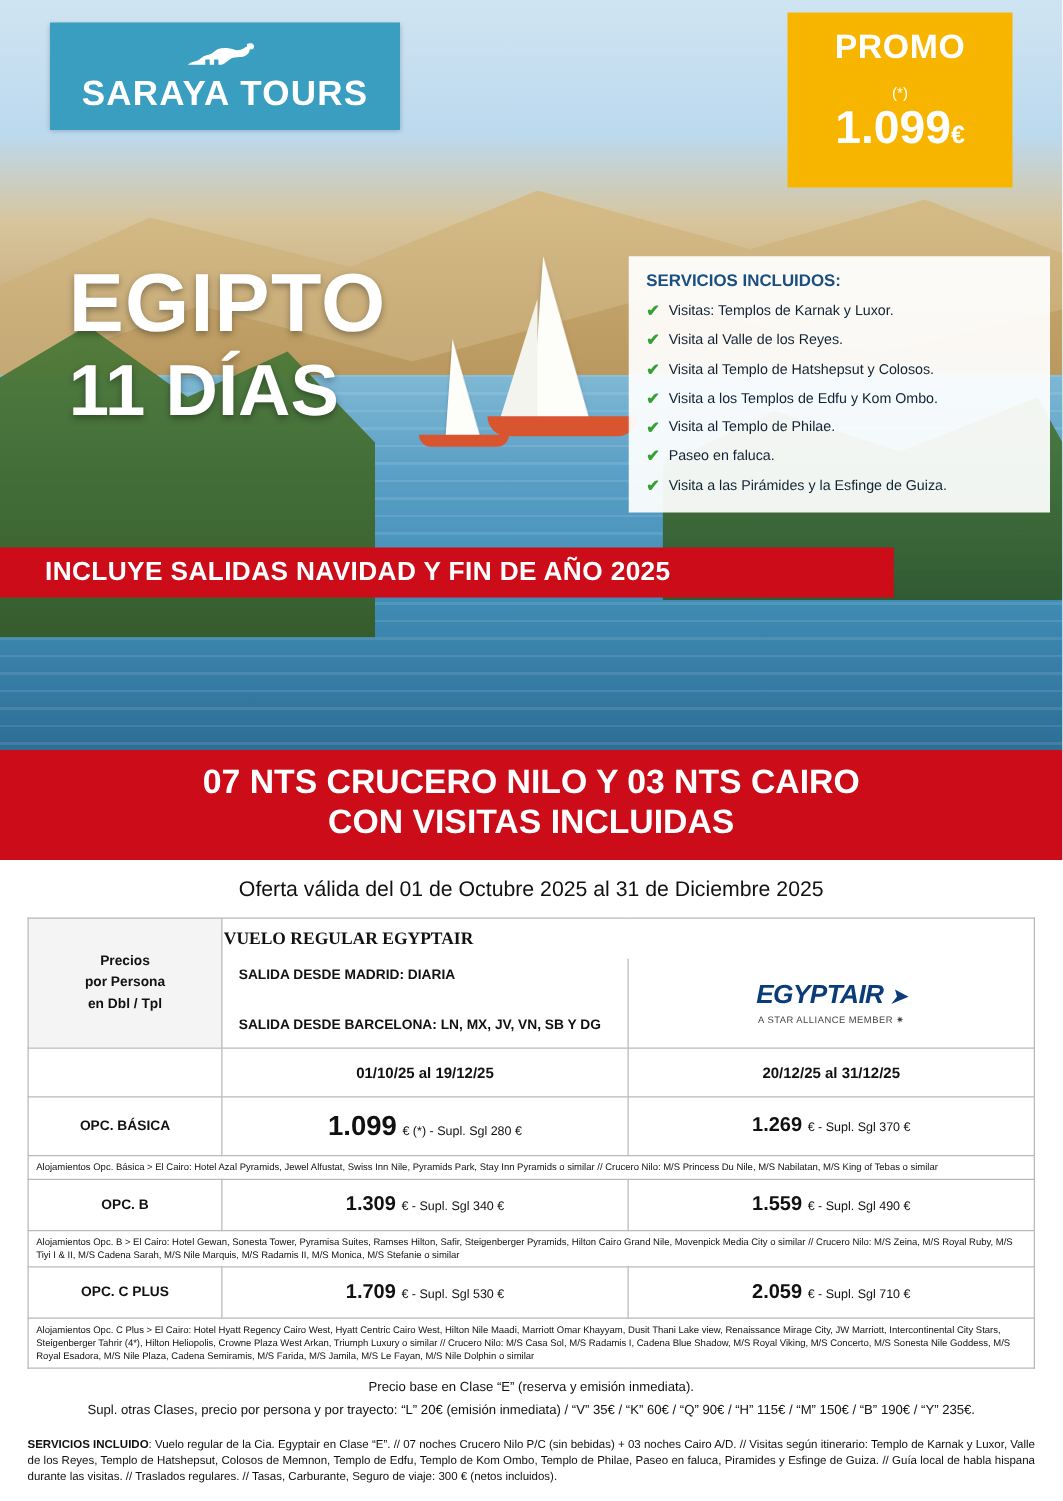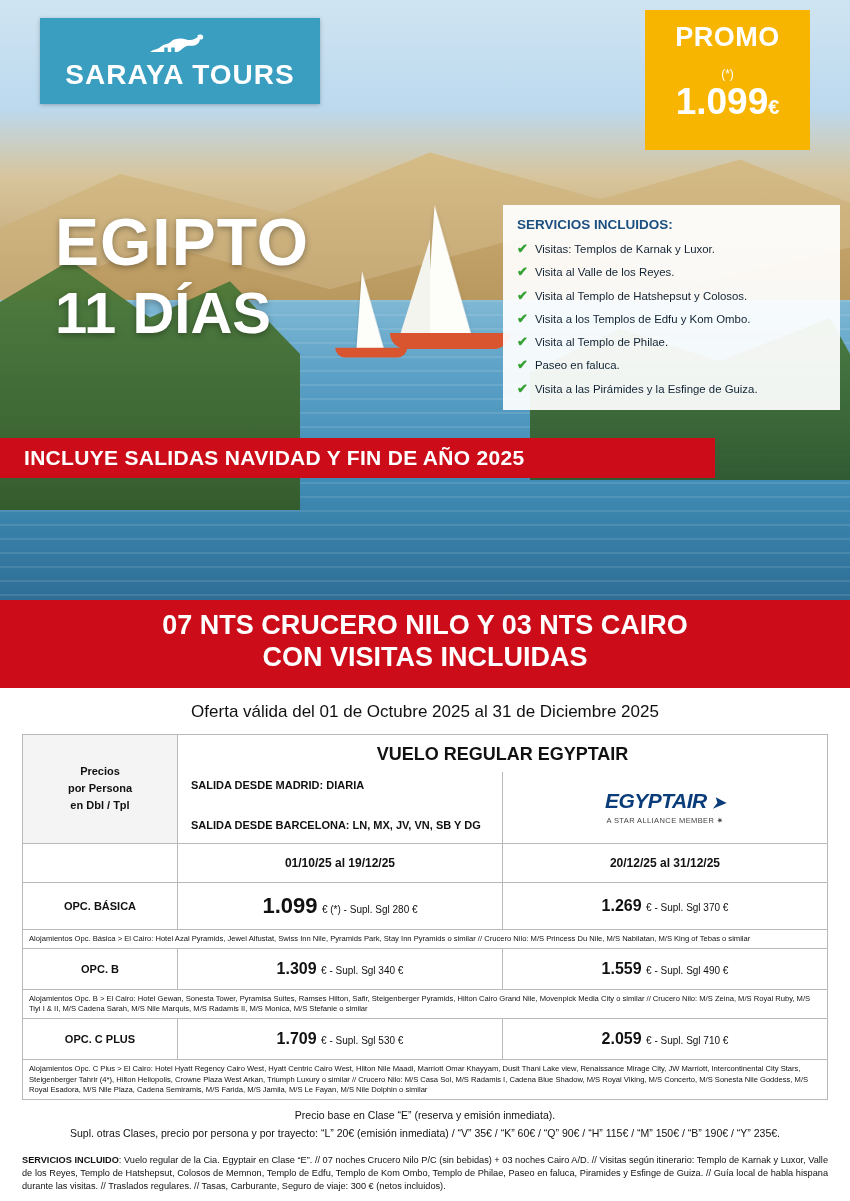--- a/index.html
+++ b/index.html
@@ -78,21 +78,21 @@
   .logo-box {
     position:absolute; left:40px; top:18px; width:280px; height:86px;
     background:#3a9ec1; display:flex; flex-direction:column;
     align-items:center; justify-content:center; color:#fff;
     box-shadow: 0 1px 4px rgba(0,0,0,.25);
   }
   .logo-glyph { height:26px; margin-bottom:2px; }
   .logo-text { font-size: 28px; font-weight: bold; letter-spacing: 1px; }
 
   .promo-box {
-    position:absolute; right:40px; top:10px; width:165px; height:140px;
+    position:absolute; right:40px; top:10px; width:180px; height:140px;
     background:#f7b500; color:#fff; text-align:center; padding-top:12px;
   }
   .promo-label { font-size:27px; font-weight:bold; letter-spacing:.5px; }
   .promo-aster { font-size:12px; margin-top:14px; }
   .promo-price { font-size:37px; font-weight:bold; line-height:1; margin-top:2px; }
   .promo-price .cur { font-size:20px; font-weight:bold; }
 
   .title-block { position:absolute; left:55px; top:210px; color:#fff; }
   .title-main { font-size:66px; font-weight:bold; line-height:.98; letter-spacing:1px; text-shadow:0 2px 6px rgba(0,0,0,.35); }
   .title-sub  { font-size:58px; font-weight:bold; line-height:1.1; margin-top:6px; text-shadow:0 2px 6px rgba(0,0,0,.35); }
@@ -102,21 +102,21 @@
     background:rgba(255,255,255,.93); padding:12px 14px 14px 14px;
   }
   .services-title { font-size:13.5px; font-weight:bold; color:#1a4f80; margin-bottom:10px; }
   .service-row { display:flex; align-items:flex-start; gap:7px; margin-bottom:9px; }
   .service-row:last-child { margin-bottom:0; }
   .check { color:#35a135; font-size:13px; line-height:1.1; font-weight:bold; }
   .service-text { font-size:11.4px; color:#123; line-height:1.25; }
 
   .ribbon-red {
     position:absolute; left:0; top:438px; width:715px; height:40px;
-    background:#cc0c18; color:#fff; display:flex; align-items:center; padding-left:24px;
+    background:#cc0c18; color:#fff; display:flex; align-items:center; padding-left:36px;
     font-size:21px; font-weight:bold; letter-spacing:.3px;
   }
 
   
   .banner {
     background:#cc0c18; color:#fff; text-align:center;
     padding:10px 0 14px 0;
   }
   .banner div { font-size:27px; font-weight:bold; line-height:1.18; }
 
@@ -127,21 +127,21 @@
   }
 
   
   .tbl-wrap { padding: 0 22px; }
   table.price { width: 806px; border-collapse: collapse; table-layout: fixed; }
   table.price td { border: 1px solid #b9b9b9; vertical-align: middle; }
   .cell-pax {
     width: 155px; text-align:center; font-size:11px; font-weight:bold;
     background:#f4f4f4; line-height:1.55; padding:8px 4px;
   }
-  .vuelo-title { text-align:center; font-size:18px; font-weight:bold; padding:8px 0 6px 0; }
+  .vuelo-title { text-align:left; font-size:14px; font-weight:bold; padding:8px 0 6px 0;font-family:Liberation Serif, serif; }
   .salidas { font-size:11px; font-weight:bold; line-height:1.5; padding:4px 0 8px 12px; }
   .egyptair-cell { width: 215px; text-align:center; padding:6px; }
   .egyptair-logo { font-size:21px; font-weight:bold; font-style:italic; color:#0a3c79; letter-spacing:-.5px; }
   .egyptair-sub { font-size:7.5px; color:#444; letter-spacing:.4px; margin-top:3px; }
   .date-head { text-align:center; font-size:12px; font-weight:bold; padding:12px 0; }
   .opc { text-align:center; font-size:11px; font-weight:bold; padding:14px 4px; }
   .price-cell { text-align:center; padding:10px 4px; }
   .price-big { font-size:22px; font-weight:bold; }
   .price-mid { font-size:16px; font-weight:bold; }
   .supl { font-size:10px; font-weight:normal; }

